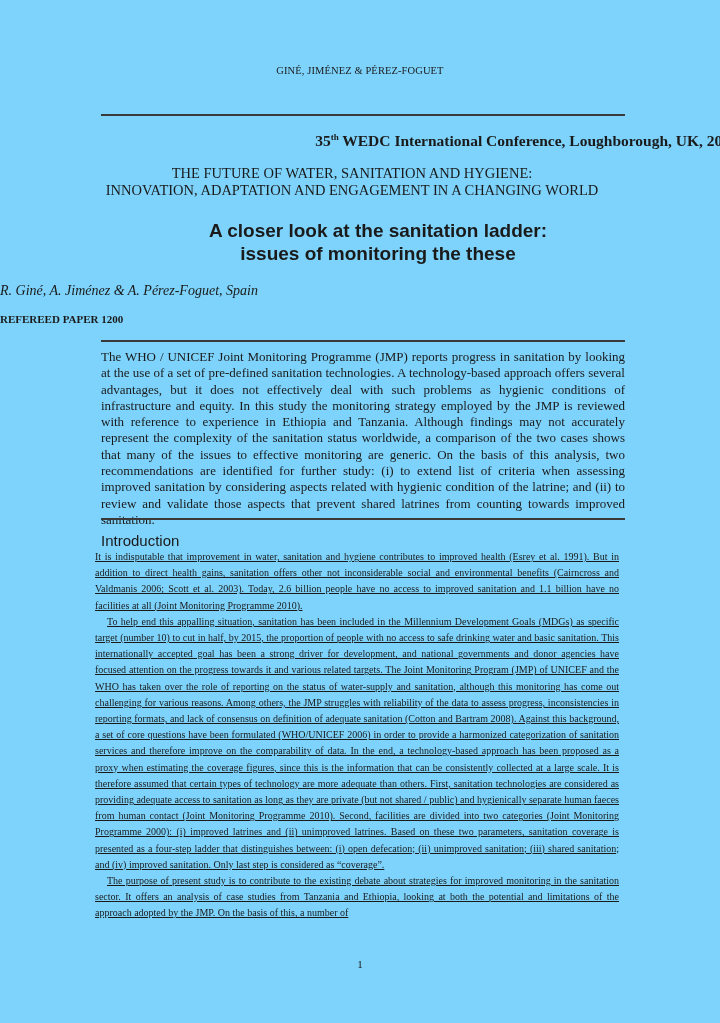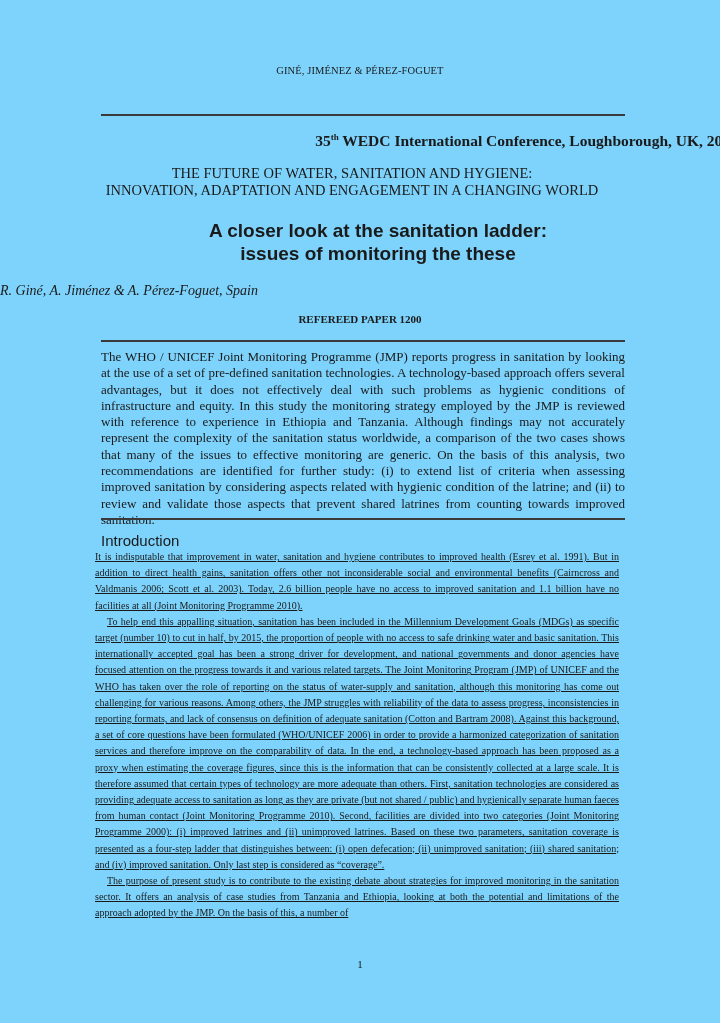--- a/index.html
+++ b/index.html
@@ -17,21 +17,21 @@
 
   .conf { position: absolute; top: 132px; left: 17px; width: 720px; text-align: right;
     font-size: 15.5px; font-weight: bold; }
   .conf sup { font-size: 9px; vertical-align: super; line-height: 0; }
   .theme { position: absolute; top: 165px; left: 0; width: 704px; text-align: center;
     font-size: 14.5px; line-height: 17px; }
   .title { position: absolute; top: 219px; left: 0; width: 720px; text-align: center;
     font-size: 19px; font-weight: bold; line-height: 23px; padding-left: 18px; }
   .authors { position: absolute; top: 283px; left: 0; width: 720px; text-align: left;
     font-size: 14px; font-style: italic; }
-  .refereed { position: absolute; top: 313px; left: 0; width: 720px; text-align: center;
+  .refereed { position: absolute; top: 313px; left: 0; width: 720px; 
     font-size: 11px; font-weight: bold; }
 
   .abstract { position: absolute; top: 349px; left: 101px; width: 524px;
     font-size: 13px; line-height: 16.3px; text-align: justify; }
   .abstract p { margin: 0; }
 
   .section-heading { position: absolute; top: 532px; left: 101px; font-size: 15px; font-weight: normal; }
   .body-text { position: absolute; top: 549px; left: 95px; width: 524px;
     font-size: 10px; line-height: 16.2px; text-align: justify; text-decoration: underline; }
   .body-text p { margin: 0; }

